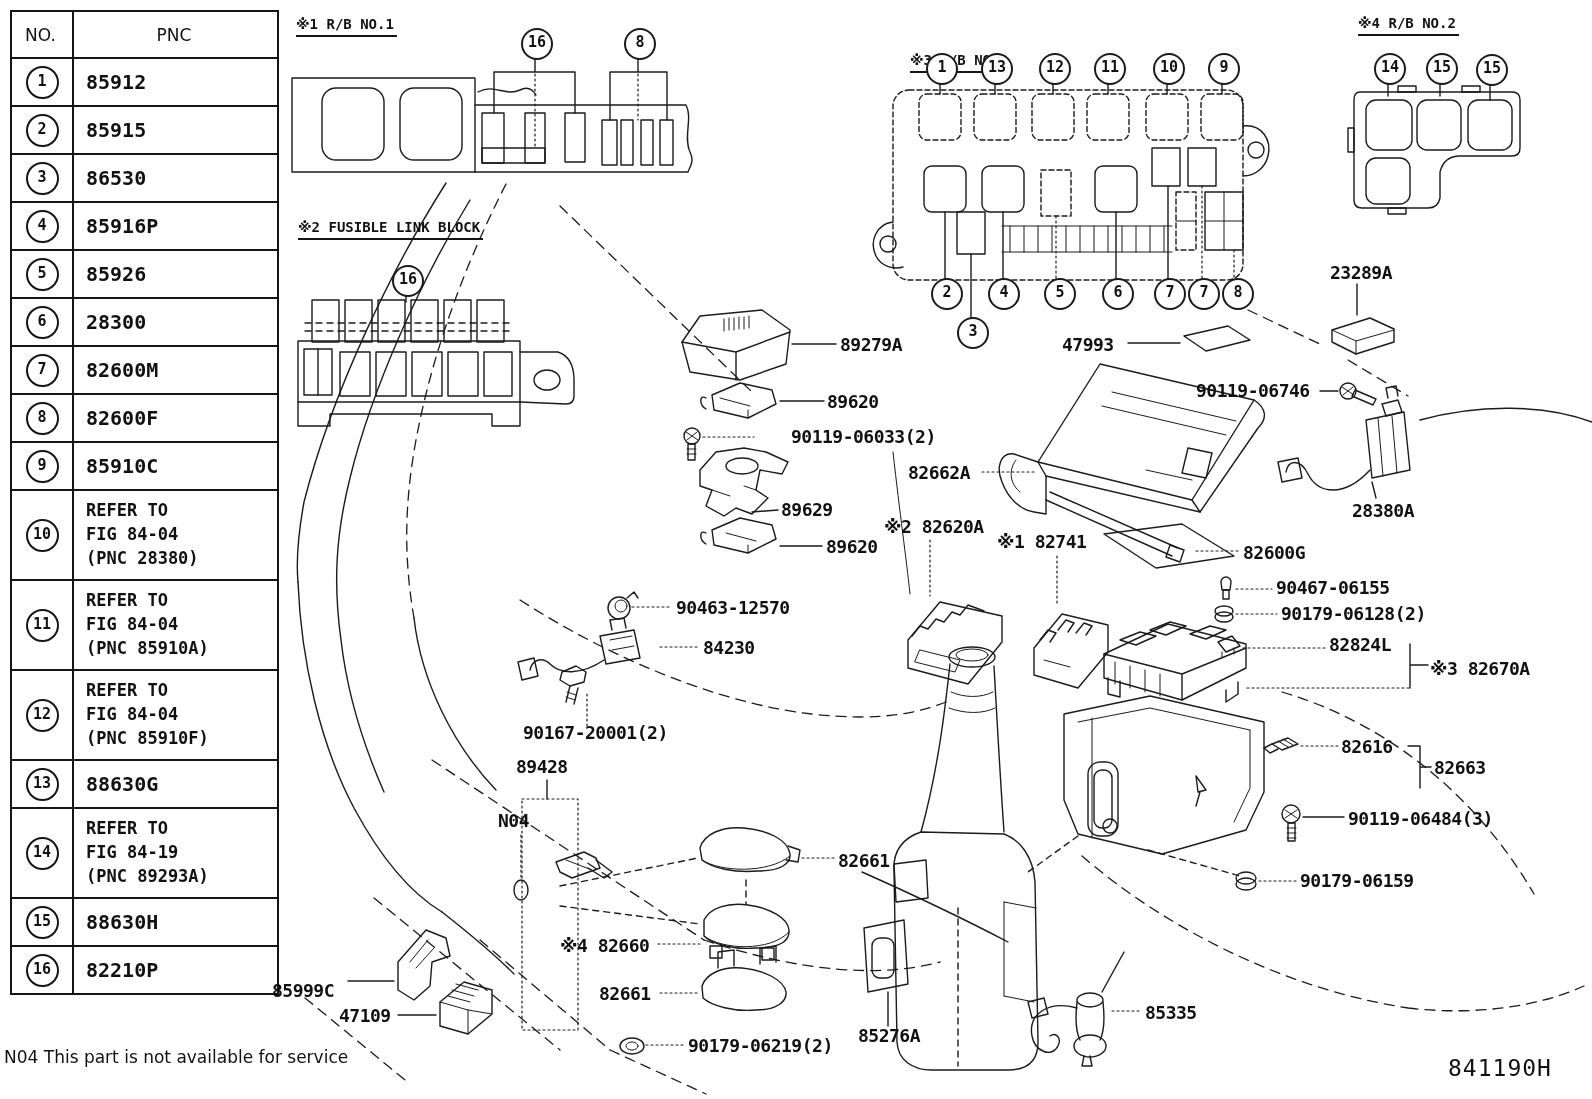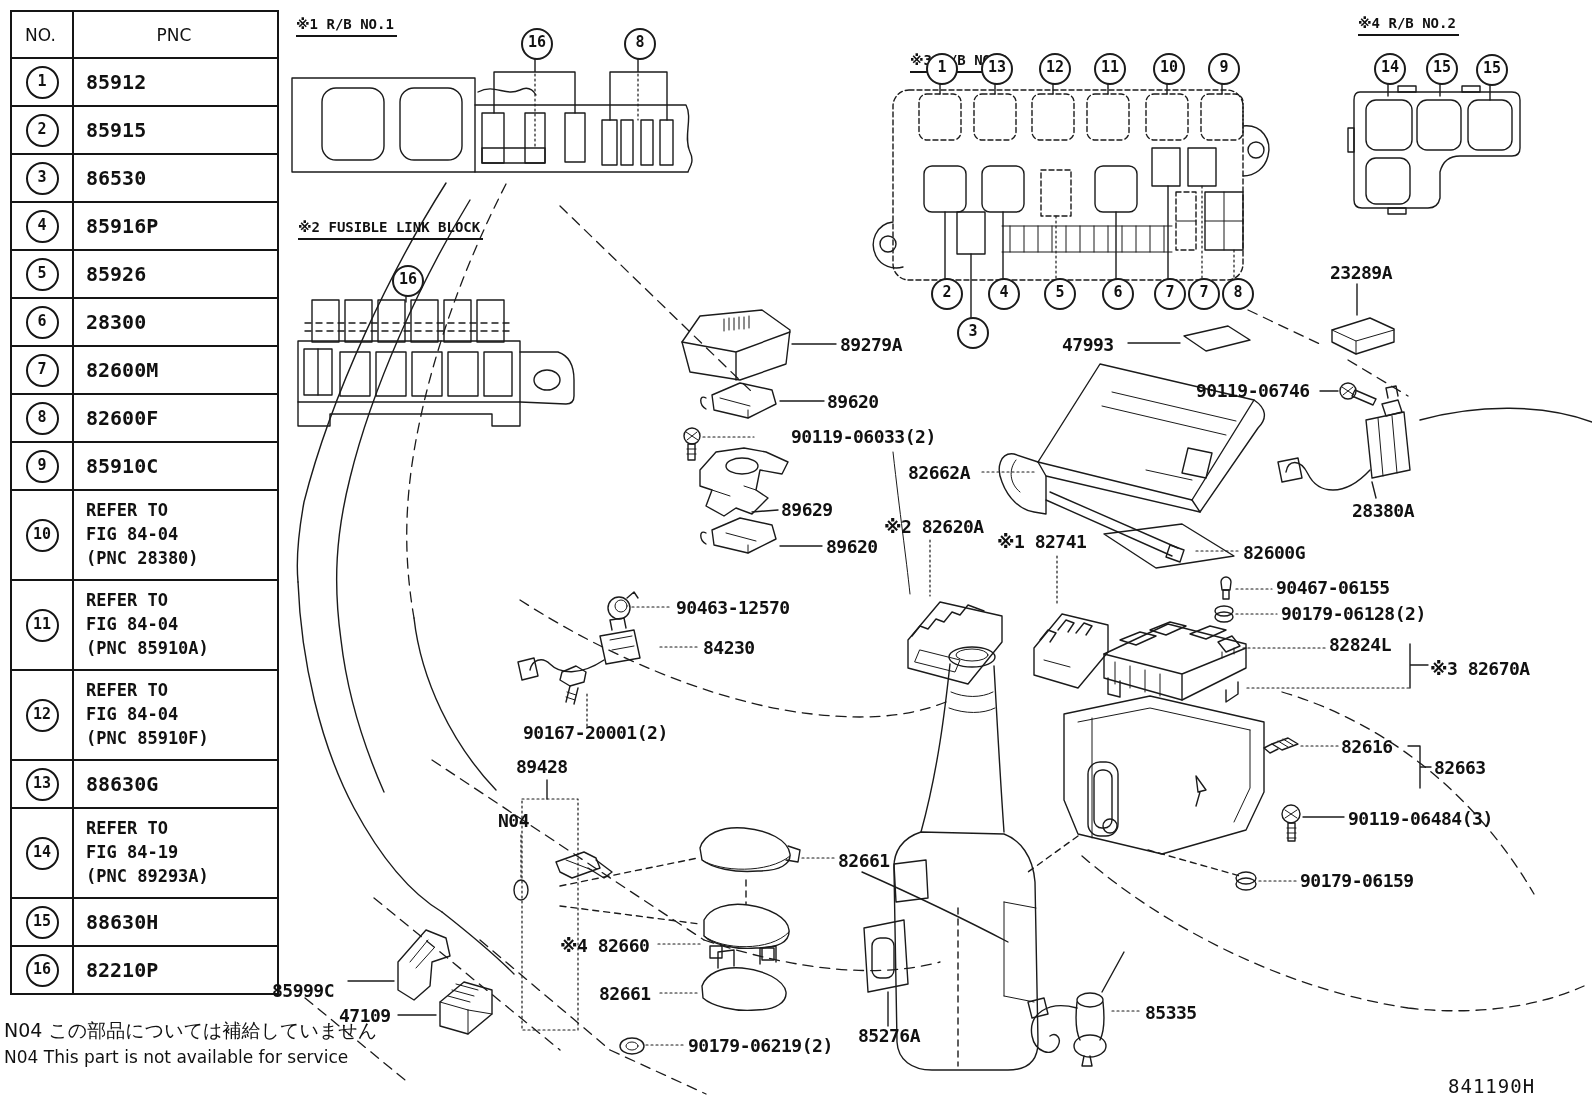--- a/index.html
+++ b/index.html
@@ -20,21 +20,21 @@
         font-size:15px;font-weight:700;line-height:26px;text-align:center;background:#fff;}
   
   .plabel{position:absolute;font-size:18px;font-weight:700;letter-spacing:-0.5px;
         line-height:21px;white-space:nowrap;}
   .sec-title{position:absolute;font-size:14px;font-weight:700;letter-spacing:0;
         border-bottom:2px solid #151515;padding:0 3px 3px 0;white-space:nowrap;}
   .ccirc{position:absolute;width:28px;height:28px;border:2px solid #1b1b1b;border-radius:50%;
         background:#fff;font-size:15px;font-weight:700;line-height:25px;text-align:center;z-index:3;}
   .note{position:absolute;font-family:"DejaVu Sans",sans-serif;font-size:17px;font-weight:400;
         white-space:nowrap;}
-  .footer-code{position:absolute;font-size:19px;font-weight:400;letter-spacing:1px;margin-top:20px;}
+  .footer-code{position:absolute;font-size:23px;font-weight:400;letter-spacing:1px;}
   svg.linework{position:absolute;left:0;top:0;z-index:1;}
   svg.linework *{stroke:#1b1b1b;fill:none;stroke-width:1.4;stroke-linecap:round;stroke-linejoin:round;}
   svg.linework .dot{stroke-dasharray:2 3;stroke-width:1.2;}
   svg.linework .dsh{stroke-dasharray:10 7;stroke-width:1.3;}
   svg.linework .dsh2{stroke-dasharray:5 3;}
   svg.linework .dsh3{stroke-dasharray:6 5;}
   svg.linework .thin{stroke-width:1;}
   .plabel,.ccirc,.sec-title{z-index:4;}
 </style>
 </head>
@@ -177,21 +177,20 @@
   <div class="plabel" style="left:498px;top:810px;">N04</div>
   <div class="plabel" style="left:838px;top:850px;">82661</div>
   <div class="plabel" style="left:560px;top:935px;">※4 82660</div>
   <div class="plabel" style="left:599px;top:983px;">82661</div>
   <div class="plabel" style="left:688px;top:1035px;">90179-06219(2)</div>
   <div class="plabel" style="left:858px;top:1025px;">85276A</div>
   <div class="plabel" style="left:272px;top:944px;margin-top:36px;">85999C</div>
   <div class="plabel" style="left:339px;top:1005px;">47109</div>
   <div class="plabel" style="left:1145px;top:1002px;">85335</div>
 
-  <div class="note" style="left:4px;top:1018px;font-size:19px;">N04 この部品については補給していません</div>
   <div class="note" style="left:4px;top:1047px;">N04 This part is not available for service</div>
   <div class="footer-code" style="left:1448px;top:1055px;position:absolute;">841190H</div>
 
   <svg class="linework" width="1592" height="1099" viewBox="0 0 1592 1099">
 
     <g>
       <rect x="292" y="78" width="183" height="94" stroke-width="1.6"></rect>
       <rect x="322" y="88" width="62" height="72" rx="14"></rect>
       <rect x="400" y="88" width="62" height="72" rx="14"></rect>
       <path d="M475,105 H686 C693,118 683,137 690,152 C695,162 689,168 688,172 H475"></path>

